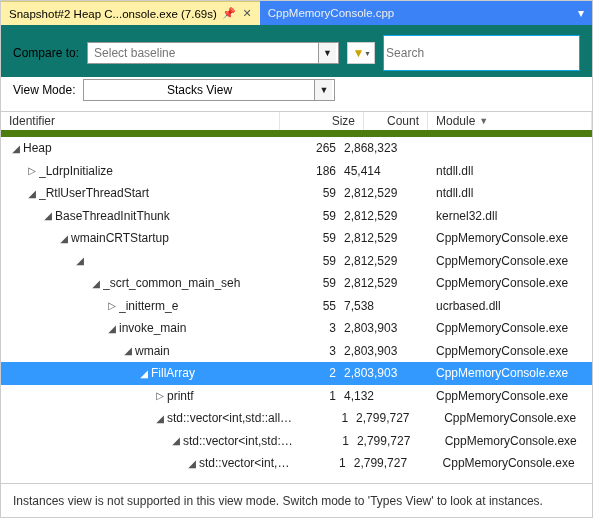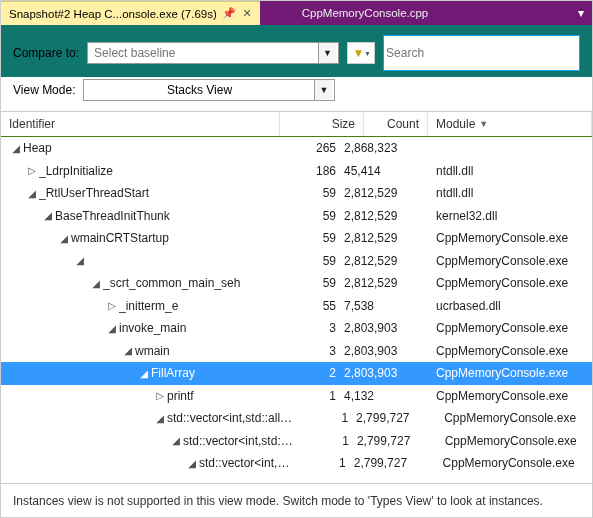--- a/index.html
+++ b/index.html
@@ -10,23 +10,22 @@
     color: #1e1e1e;
     width: 593px;
     height: 518px;
     overflow: hidden;
     border: 1px solid #ccc;
   }
   .tab-bar {
     display: flex;
     align-items: stretch;
     height: 24px;
-    background: #701a75;
+    background: #3b82f6;
     color: #eee;
-    gap: 34px;
   }
   .tab {
     display: flex;
     align-items: center;
     padding: 0 8px;
     font-size: 11.5px;
     height: 100%;
     cursor: pointer;
     white-space: nowrap;
   }
@@ -89,21 +88,21 @@
   }
   .toolbar2 {
     display: flex;
     align-items: center;
     gap: 8px;
     padding: 2px 12px 10px;
   }
   .grid-header {
     display: flex;
     border-top: 1px solid #ccc;
-    border-bottom: 1px solid #4d7c0f;
+    border-bottom: 7px solid #4d7c0f;
     background: #fff;
     height: 26px;
   }
   .grid-header .col {
     display: flex;
     align-items: center;
     padding: 0 8px;
     border-right: 1px solid #e4e4e4;
     font-size: 12px;
     color: #333;

